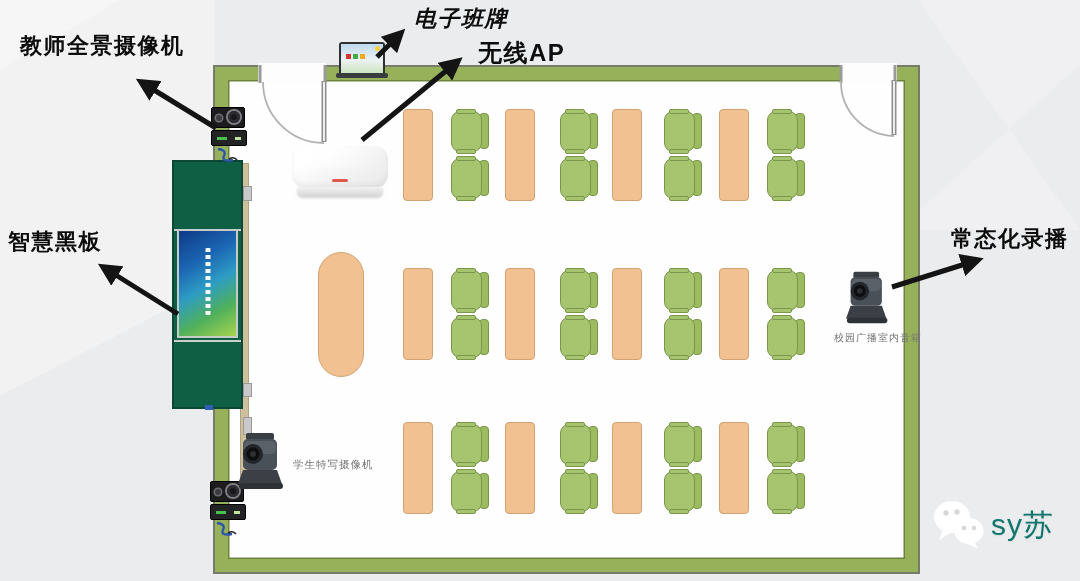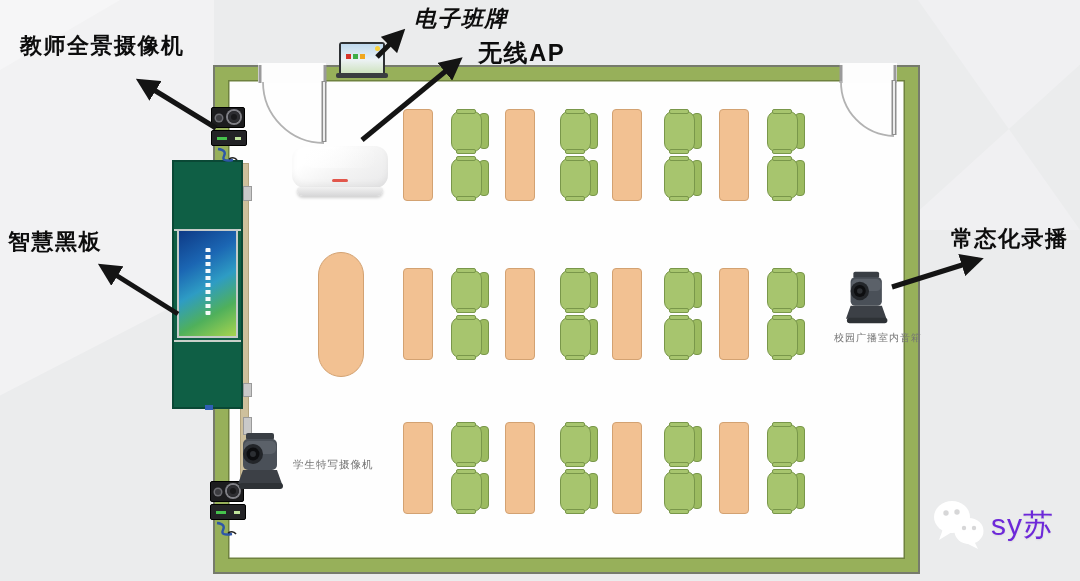--- a/index.html
+++ b/index.html
@@ -100,21 +100,21 @@
   .lb-speaker{left:20px;top:31px;}
   .lb-sign{left:414px;top:4px;font-style:italic;}
   .lb-ap{left:478px;top:37px;font-size:24px;}
   .lb-board{left:8px;top:227px;}
   .lb-rec{left:951px;top:224px;font-family:Liberation Serif, serif;}
 
   .overlay{position:absolute;left:0;top:0;pointer-events:none;}
 
   
   .watermark{position:absolute;left:933px;top:500px;display:flex;align-items:center;}
-  .wm-text{color:#6d28d9;font-size:30px;letter-spacing:1px;margin-left:6px;
+  .wm-text{color:#0f766e;font-size:30px;letter-spacing:1px;margin-left:6px;
         text-shadow:0 1px 2px rgba(0,0,0,.08);}
 </style>
 </head>
 <body style="--wall: #97b05a; --desk: #f2c192; --chair: #a7c56e; --board: #0f5f45; --ap-red: #e2574c;">
 
 <div class="facet facet1"></div>
 <div class="facet facet2"></div>
 <div class="facet facet3"></div>
 
 <div class="room"></div>

